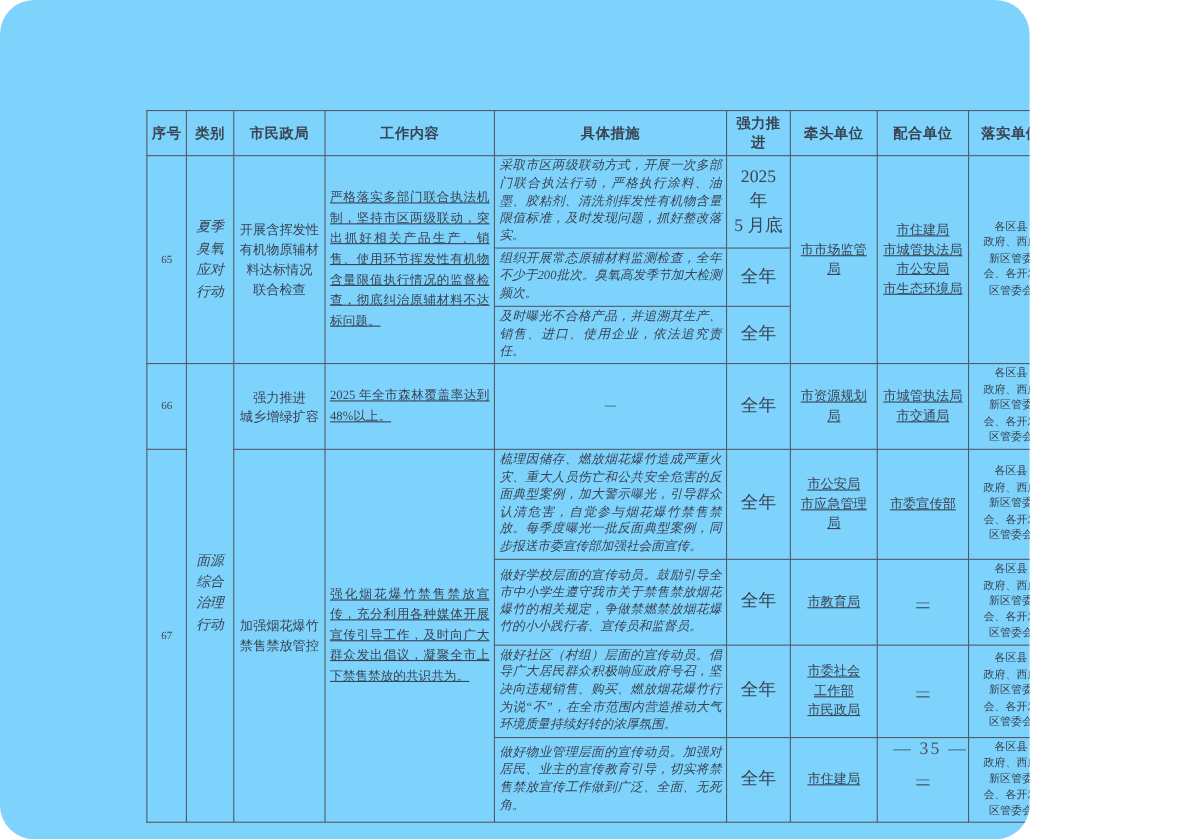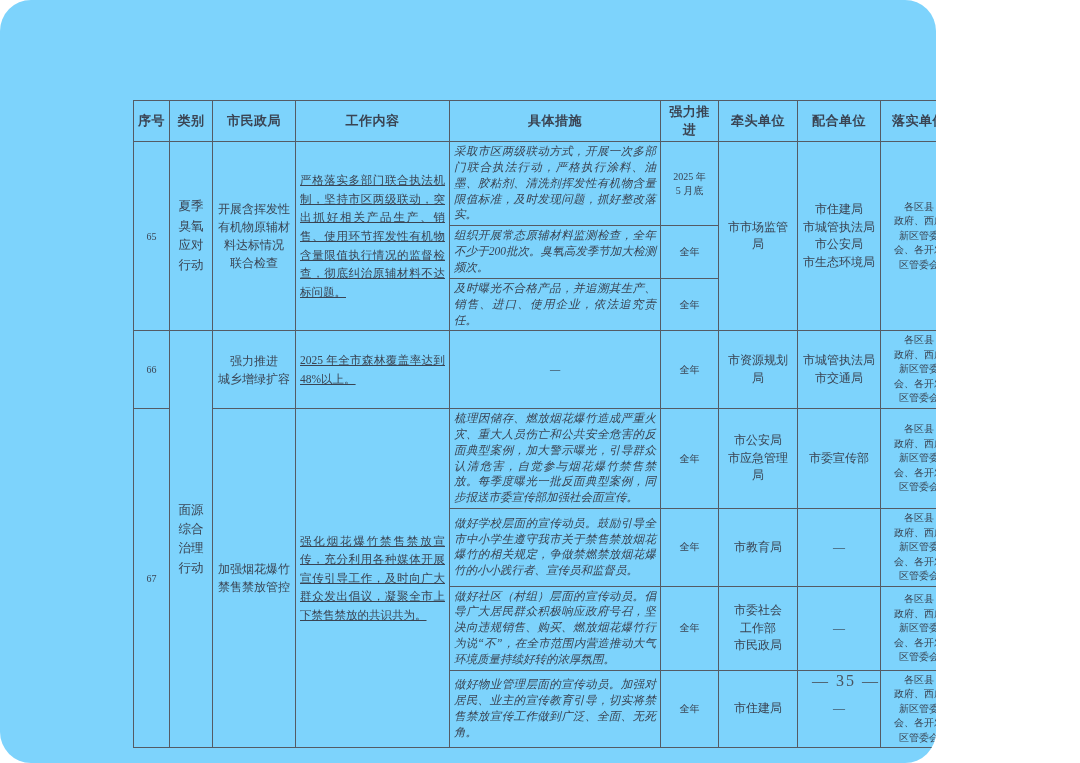--- a/index.html
+++ b/index.html
@@ -34,26 +34,26 @@
     font-size: 13px;
     font-weight: bold;
     height: 28px;
     text-align: center;
     letter-spacing: 0.5px;
   }
   .c { text-align: center; }
   .j { text-align: justify; text-justify: inter-ideograph; }
   .pre { white-space: pre-line; }
   .seq { font-size: 10px; }
-  .cat { font-size: 12.5px; line-height: 1.55; }
+  .cat { font-size: 12.5px; line-height: 1.55; font-style: italic; }
   .task { font-size: 12px; line-height: 1.5; font-family: Liberation Serif, serif; }
   .work { font-size: 11.5px; line-height: 1.62; padding: 2px 5px; text-decoration: underline; }
   .measure { font-size: 11.5px; line-height: 1.38; padding: 2px 5px; font-style: italic; }
-  .deadline { font-size: 10px; line-height: 1.4; }
-  .unit { font-size: 12px; line-height: 1.45; }
+  .deadline { font-size: 16px; line-height: 1.4; }
+  .unit { font-size: 12px; line-height: 1.45; text-decoration: underline; }
   .impl { font-size: 10px; line-height: 1.45; padding: 2px 2px; font-family: Liberation Serif, serif; }
   .page-number {
     position: absolute;
     top: 672px; left: 796px;
     width: 100px;
     text-align: center;
     font-size: 16px;
     color: #49545f;
     letter-spacing: 2px;
   }

